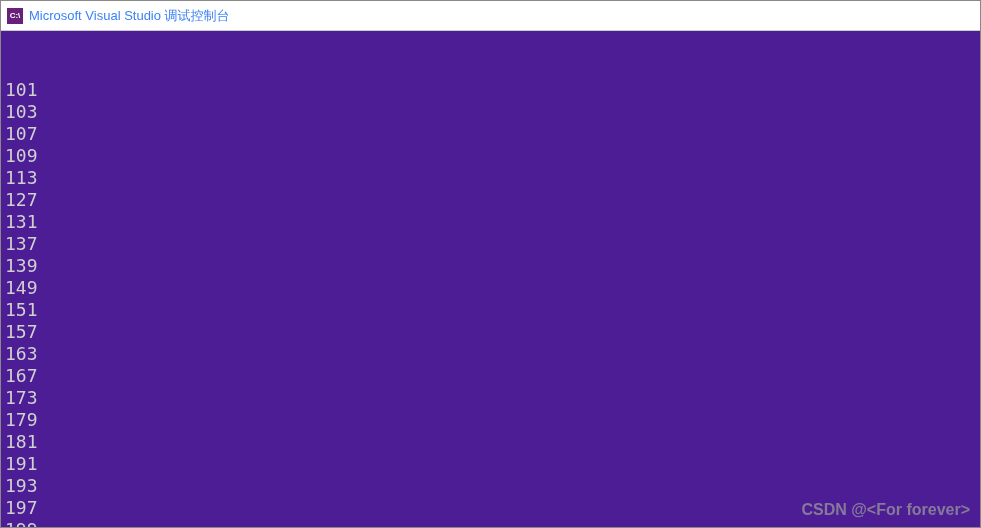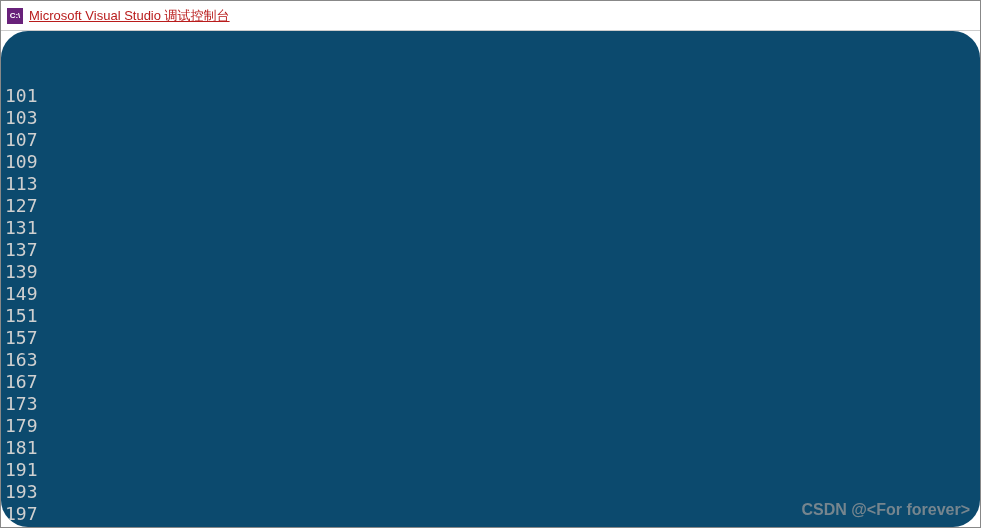--- a/index.html
+++ b/index.html
@@ -31,36 +31,34 @@
       display: flex;
       align-items: center;
       justify-content: center;
       color: #fff;
       font-size: 8px;
       font-weight: bold;
       font-family: sans-serif;
     }
     .title-text {
       font-size: 13px;
-      color: #b91c1c;
-      text-decoration: underline;
+      color: #3b82f6;
     }
     .console {
       width: 100%;
       height: calc(100% - 30px);
-      background: #0c4a6e;
+      background: #4c1d95;
       color: #d0d0d0;
       font-family: "NSimSun", "SimSun", "Consolas", monospace;
       font-size: 18px;
       line-height: 22px;
-      padding: 10px 4px;
+      padding: 4px 4px;
       white-space: pre;
       overflow: hidden;
       position: relative;
-      border-radius: 27px;
     }
     .output-line {
       display: block;
     }
     .watermark {
       position: absolute;
       bottom: 6px;
       right: 10px;
       color: #9a9a9a;
       font-size: 16px;

